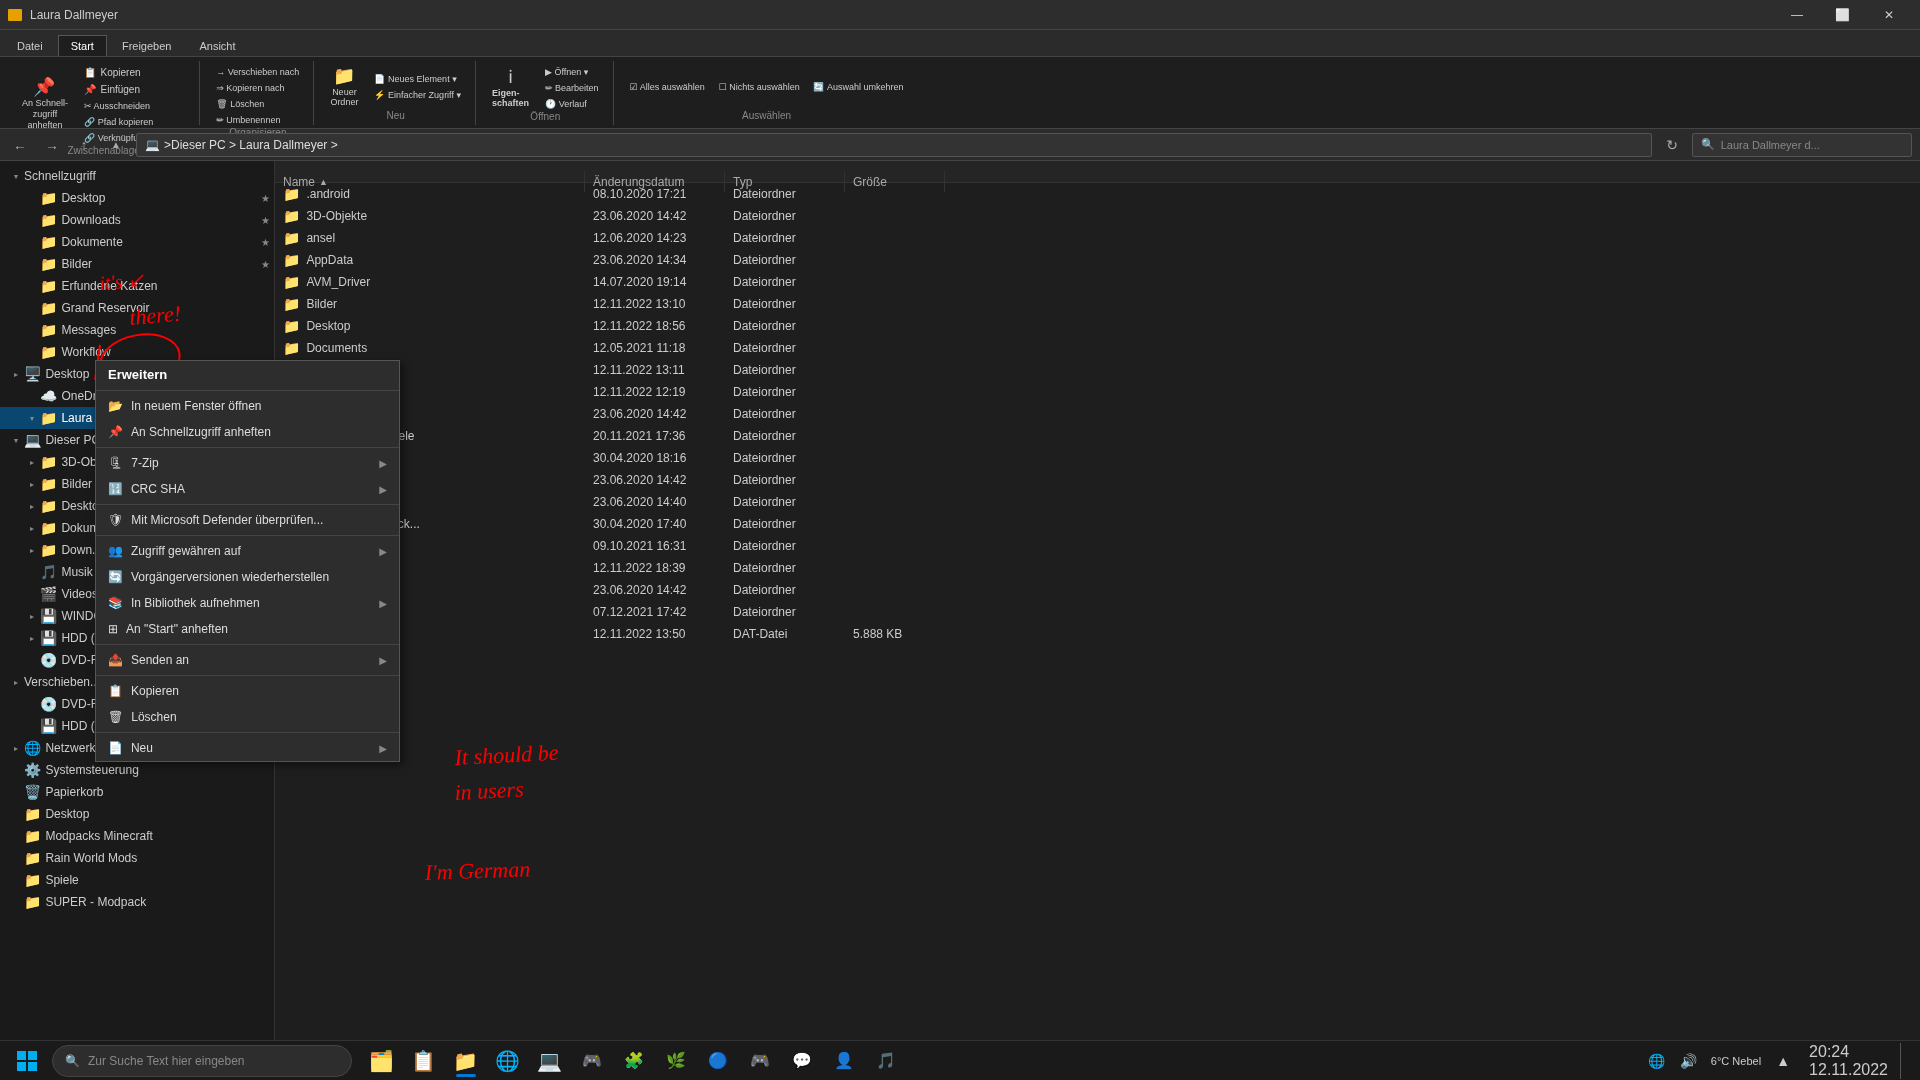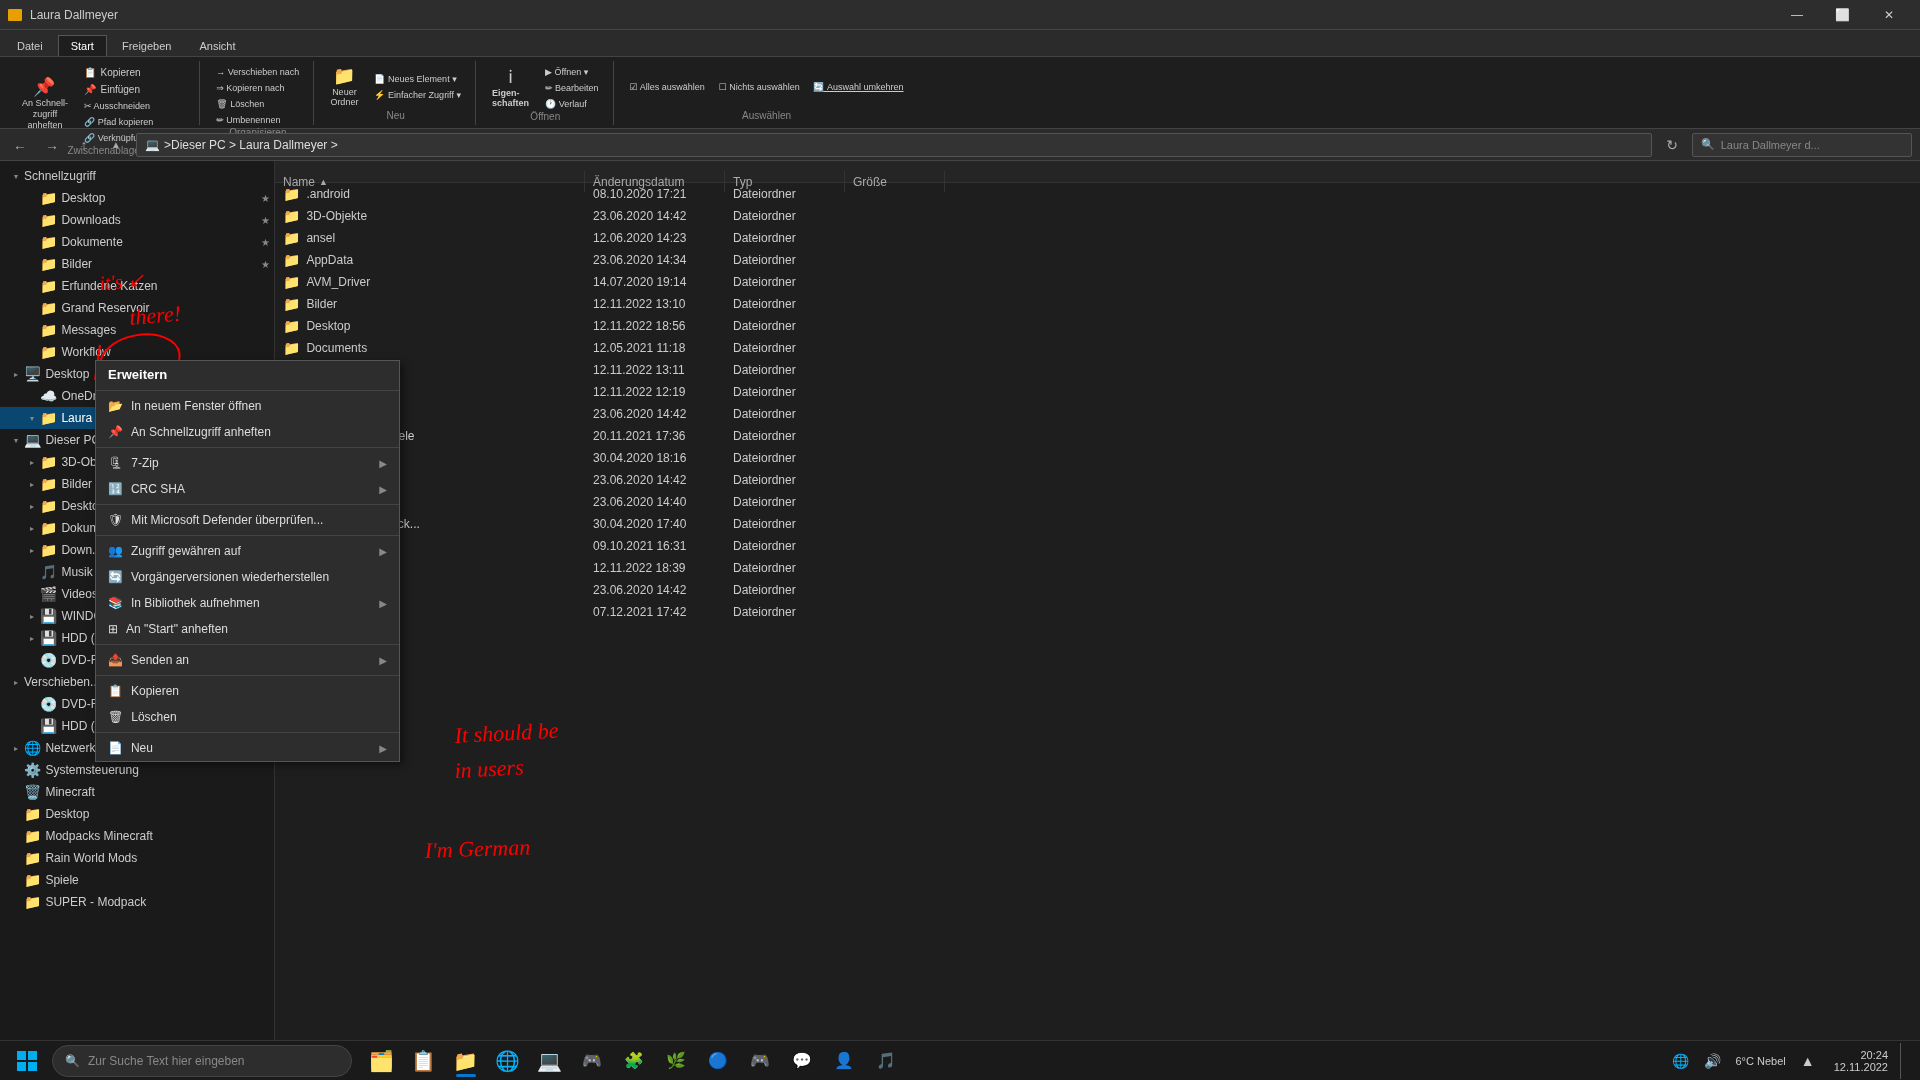--- a/index.html
+++ b/index.html
@@ -447,22 +447,22 @@
       border-radius: 2px;
     }
     .taskbar-right {
       margin-left: auto;
       display: flex;
       align-items: center;
       gap: 4px;
       padding-right: 8px;
     }
     .taskbar-clock {
-      text-align: right;
-      font-size: 11px;
+      text-align: left;
+      font-size: 16px;
       color: #ccc;
       padding: 0 8px;
       cursor: pointer;
     }
     .taskbar-sys-icon {
       width: 28px;
       height: 36px;
       display: flex;
       align-items: center;
       justify-content: center;
@@ -563,21 +563,21 @@
       </div>
     </div>
     <span class="ribbon-group-label">Öffnen</span>
   </div>
 
   <div class="ribbon-group" style="border-right:none;">
     <div class="ribbon-group-items">
       <div style="display:flex;flex-direction:row;gap:2px;">
         <div class="ribbon-btn-small" style="font-size:9px;">☑ Alles auswählen</div>
         <div class="ribbon-btn-small" style="font-size:9px;">☐ Nichts auswählen</div>
-        <div class="ribbon-btn-small" style="font-size:9px;text-decoration:underline;">🔄 Auswahl umkehren</div>
+        <div class="ribbon-btn-small" style="font-size:9px;">🔄 Auswahl umkehren</div>
       </div>
     </div>
     <span class="ribbon-group-label">Auswählen</span>
   </div>
 </div>
 
 <div class="address-bar">
   <div class="addr-nav-btn">←</div>
   <div class="addr-nav-btn">→</div>
   <div class="addr-nav-btn">↑</div>
@@ -741,21 +741,21 @@
     </div>
 
     <div class="tree-item">
       <span class="expander"> </span>
       <span class="item-icon">⚙️</span>
       <span>Systemsteuerung</span>
     </div>
     <div class="tree-item">
       <span class="expander"> </span>
       <span class="item-icon">🗑️</span>
-      <span>Minecraft</span>
+      <span>Papierkorb</span>
     </div>
     <div class="tree-item">
       <span class="expander"> </span>
       <span class="item-icon">📁</span>
       <span>Desktop</span>
     </div>
     <div class="tree-item">
       <span class="expander"> </span>
       <span class="item-icon">📁</span>
       <span>Modpacks Minecraft</span>
@@ -1110,20 +1110,35 @@
             <span>07.12.2021 17:42</span>
           </div>
         <div class="file-cell col-type">
             <span>Dateiordner</span>
           </div>
         <div class="file-cell col-size">
             <span></span>
           </div>
       </div>
 
+      <div class="file-row">
+        <div class="file-cell col-name">
+            <span class="file-icon">📄</span>
+            <span>NTUSER</span>
+          </div>
+        <div class="file-cell col-date">
+            <span>12.11.2022 13:50</span>
+          </div>
+        <div class="file-cell col-type">
+            <span>DAT-Datei</span>
+          </div>
+        <div class="file-cell col-size">
+            <span>5.888 KB</span>
+          </div>
+      </div>
 
       <div style="height: 400px; position: relative;">
 
         <svg class="handwriting" style="left:170px;top:80px;width:280px;height:120px;" viewBox="0 0 280 120">
           <text x="10" y="40" fill="red" font-size="22" font-family="cursive" transform="rotate(-3,10,40)" style="font-style:italic;">It should be</text>
           <text x="10" y="75" fill="red" font-size="22" font-family="cursive" transform="rotate(-3,10,75)" style="font-style:italic;">in users</text>
         </svg>
 
         <svg class="handwriting" style="left:140px;top:200px;width:240px;height:60px;" viewBox="0 0 240 60">
           <text x="10" y="35" fill="red" font-size="22" font-family="cursive" transform="rotate(-2,10,35)" style="font-style:italic;">I'm German</text>

